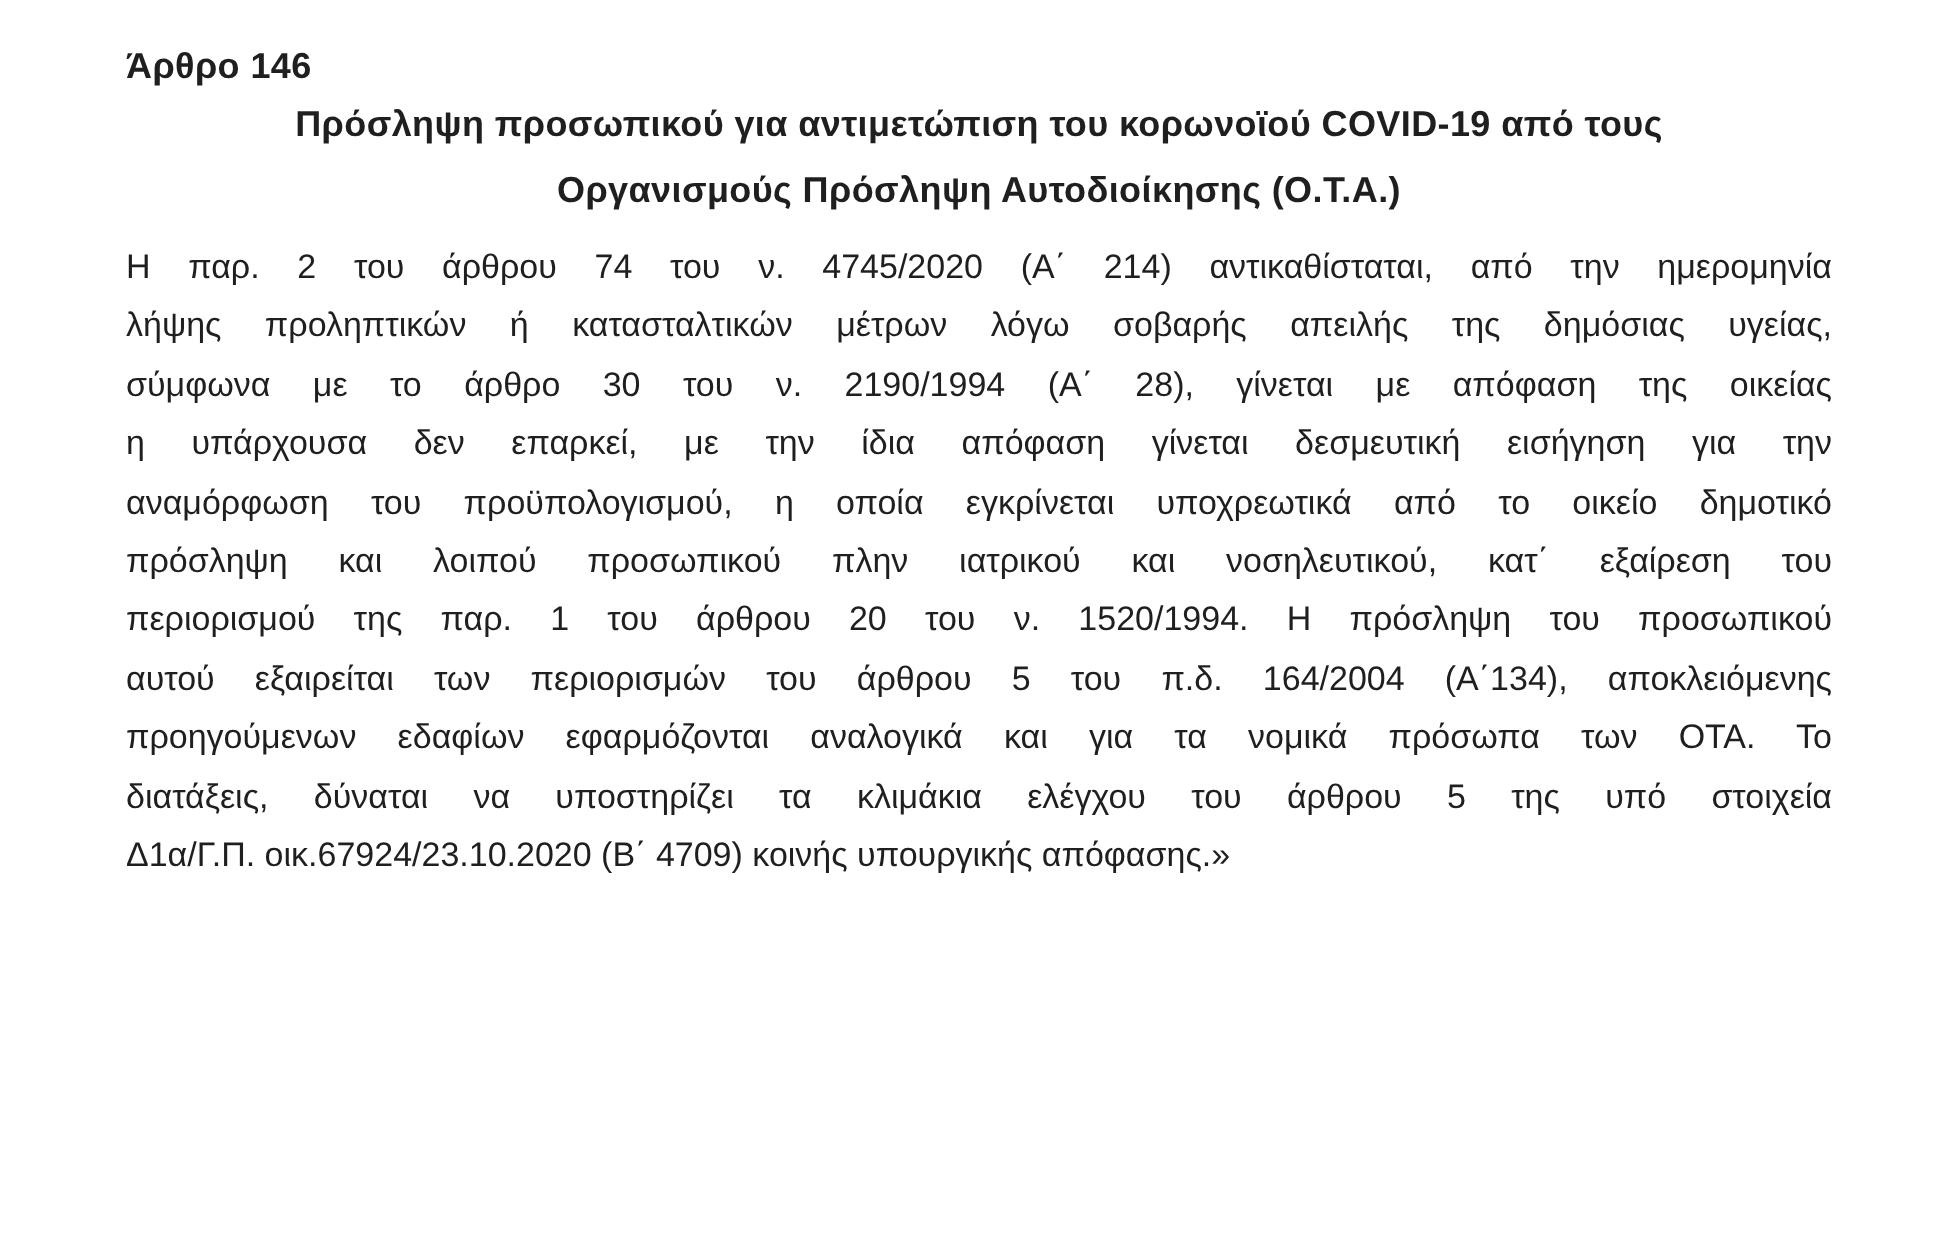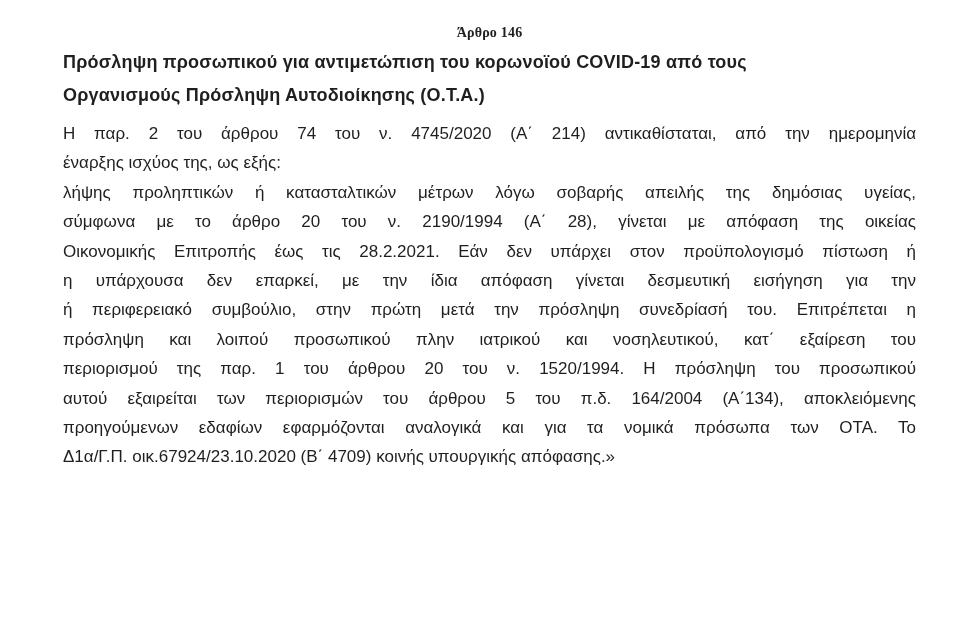--- a/index.html
+++ b/index.html
@@ -17,29 +17,28 @@
   }
   .page {
     box-sizing: border-box;
     width: 979px;
     height: 626px;
     padding: 14px 63px 0 63px;
     background: #ffffff;
   }
   .heading {
     margin: 6px 0 0 0;
-    text-align: center;
-    font-size: 14px;
+    font-size: 18px;
     font-weight: bold;
     line-height: 26px;
     letter-spacing: 0.2px;
-    font-family: Liberation Serif, serif;
   }
   .subtitle {
     margin: 0;
+    text-align: center;
     font-size: 18px;
     font-weight: bold;
     line-height: 33px;
     letter-spacing: 0.2px;
   }
   .body-text {
     margin-top: 7px;
   }
   .line {
     font-size: 17px;
@@ -54,25 +53,24 @@
 </style>
 </head>
 <body>
 
 <div class="page">
   <h1 class="heading">Άρθρο 146</h1>
   <h2 class="subtitle">Πρόσληψη προσωπικού για αντιμετώπιση του κορωνοϊού COVID-19 από τους</h2>
   <h2 class="subtitle">Οργανισμούς Πρόσληψη Αυτοδιοίκησης (Ο.Τ.Α.)</h2>
   <div class="body-text" id="article-body">
       <div class="line">Η παρ. 2 του άρθρου 74 του ν. 4745/2020 (Α΄ 214) αντικαθίσταται, από την ημερομηνία</div>
-      <div class="line last">έναρξης ισχύος της, ως εξής:</div>
       <div class="line">λήψης προληπτικών ή κατασταλτικών μέτρων λόγω σοβαρής απειλής της δημόσιας υγείας,</div>
-      <div class="line">σύμφωνα με το άρθρο 20 του ν. 2190/1994 (Α΄ 28), γίνεται με απόφαση της οικείας</div>
-      <div class="line">Οικονομικής Επιτροπής έως τις 28.2.2021. Εάν δεν υπάρχει στον προϋπολογισμό πίστωση ή</div>
+      <div class="line">σύμφωνα με το άρθρο 30 του ν. 2190/1994 (Α΄ 28), γίνεται με απόφαση της οικείας</div>
       <div class="line">η υπάρχουσα δεν επαρκεί, με την ίδια απόφαση γίνεται δεσμευτική εισήγηση για την</div>
-      <div class="line">ή περιφερειακό συμβούλιο, στην πρώτη μετά την πρόσληψη συνεδρίασή του. Επιτρέπεται η</div>
+      <div class="line">αναμόρφωση του προϋπολογισμού, η οποία εγκρίνεται υποχρεωτικά από το οικείο δημοτικό</div>
       <div class="line">πρόσληψη και λοιπού προσωπικού πλην ιατρικού και νοσηλευτικού, κατ΄ εξαίρεση του</div>
       <div class="line">περιορισμού της παρ. 1 του άρθρου 20 του ν. 1520/1994. Η πρόσληψη του προσωπικού</div>
       <div class="line">αυτού εξαιρείται των περιορισμών του άρθρου 5 του π.δ. 164/2004 (Α΄134), αποκλειόμενης</div>
       <div class="line">προηγούμενων εδαφίων εφαρμόζονται αναλογικά και για τα νομικά πρόσωπα των ΟΤΑ. Το</div>
+      <div class="line">διατάξεις, δύναται να υποστηρίζει τα κλιμάκια ελέγχου του άρθρου 5 της υπό στοιχεία</div>
       <div class="line last">Δ1α/Γ.Π. οικ.67924/23.10.2020 (Β΄ 4709) κοινής υπουργικής απόφασης.»</div>
     </div>
 </div>
 
 </body></html>

